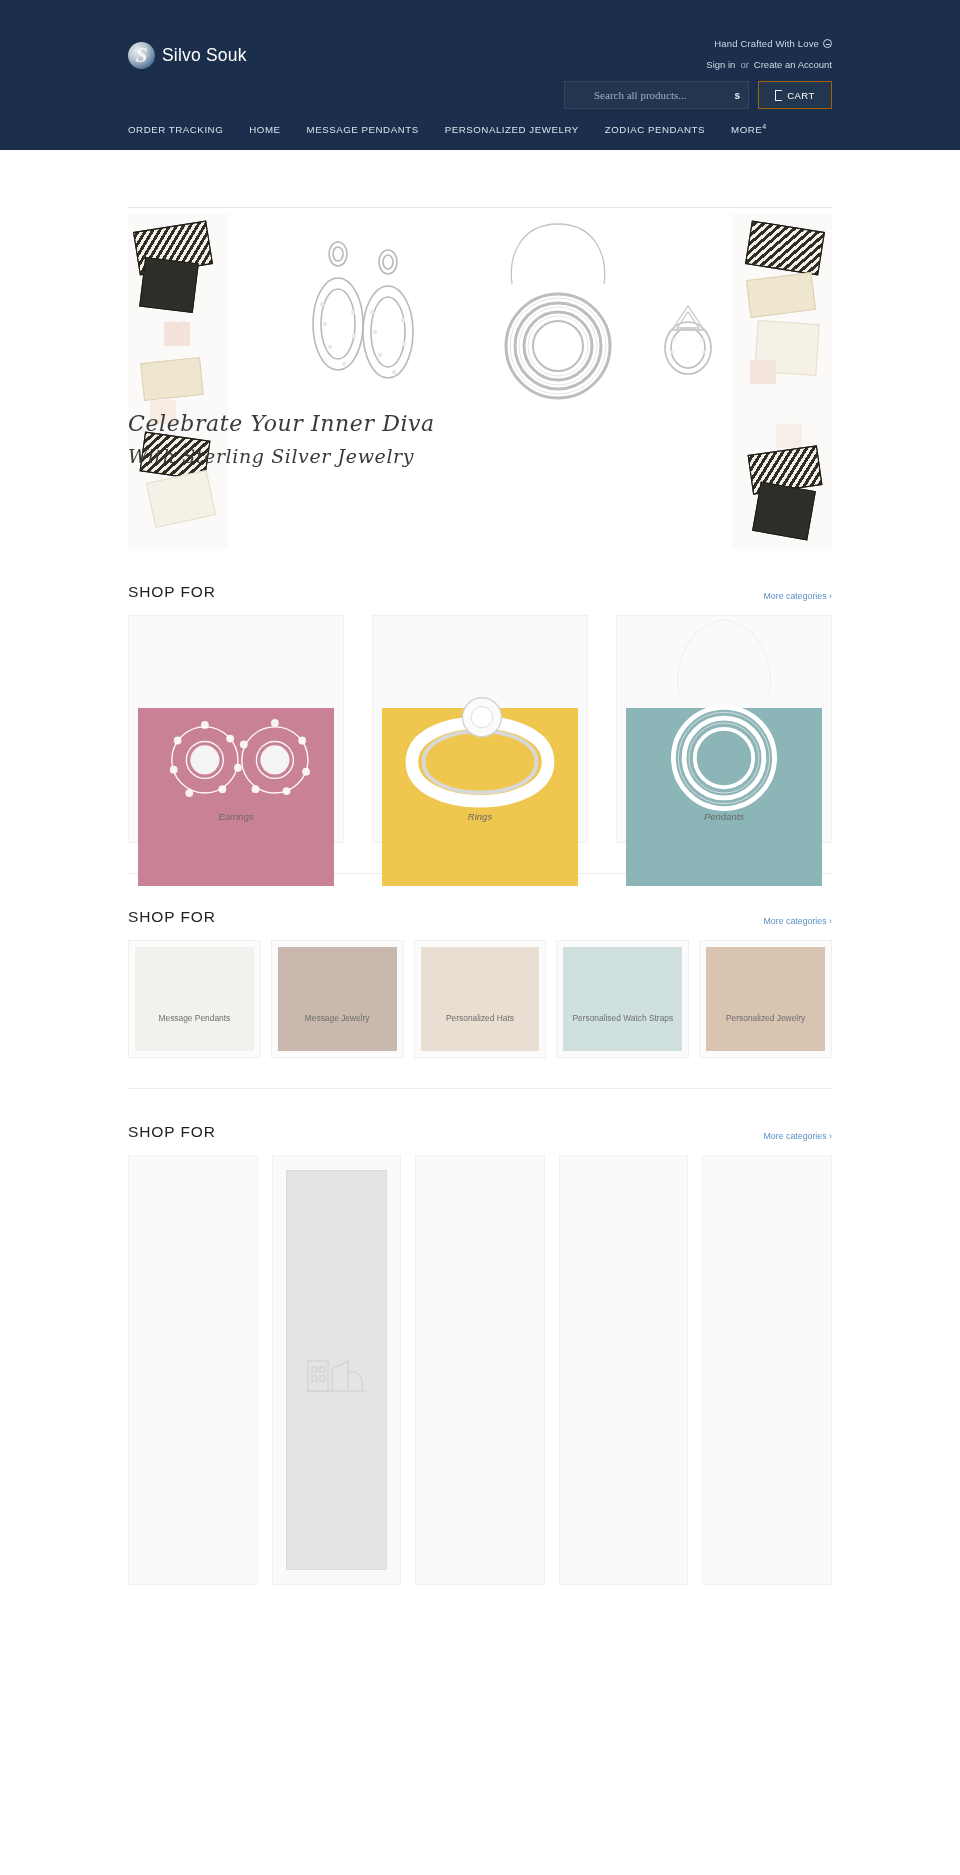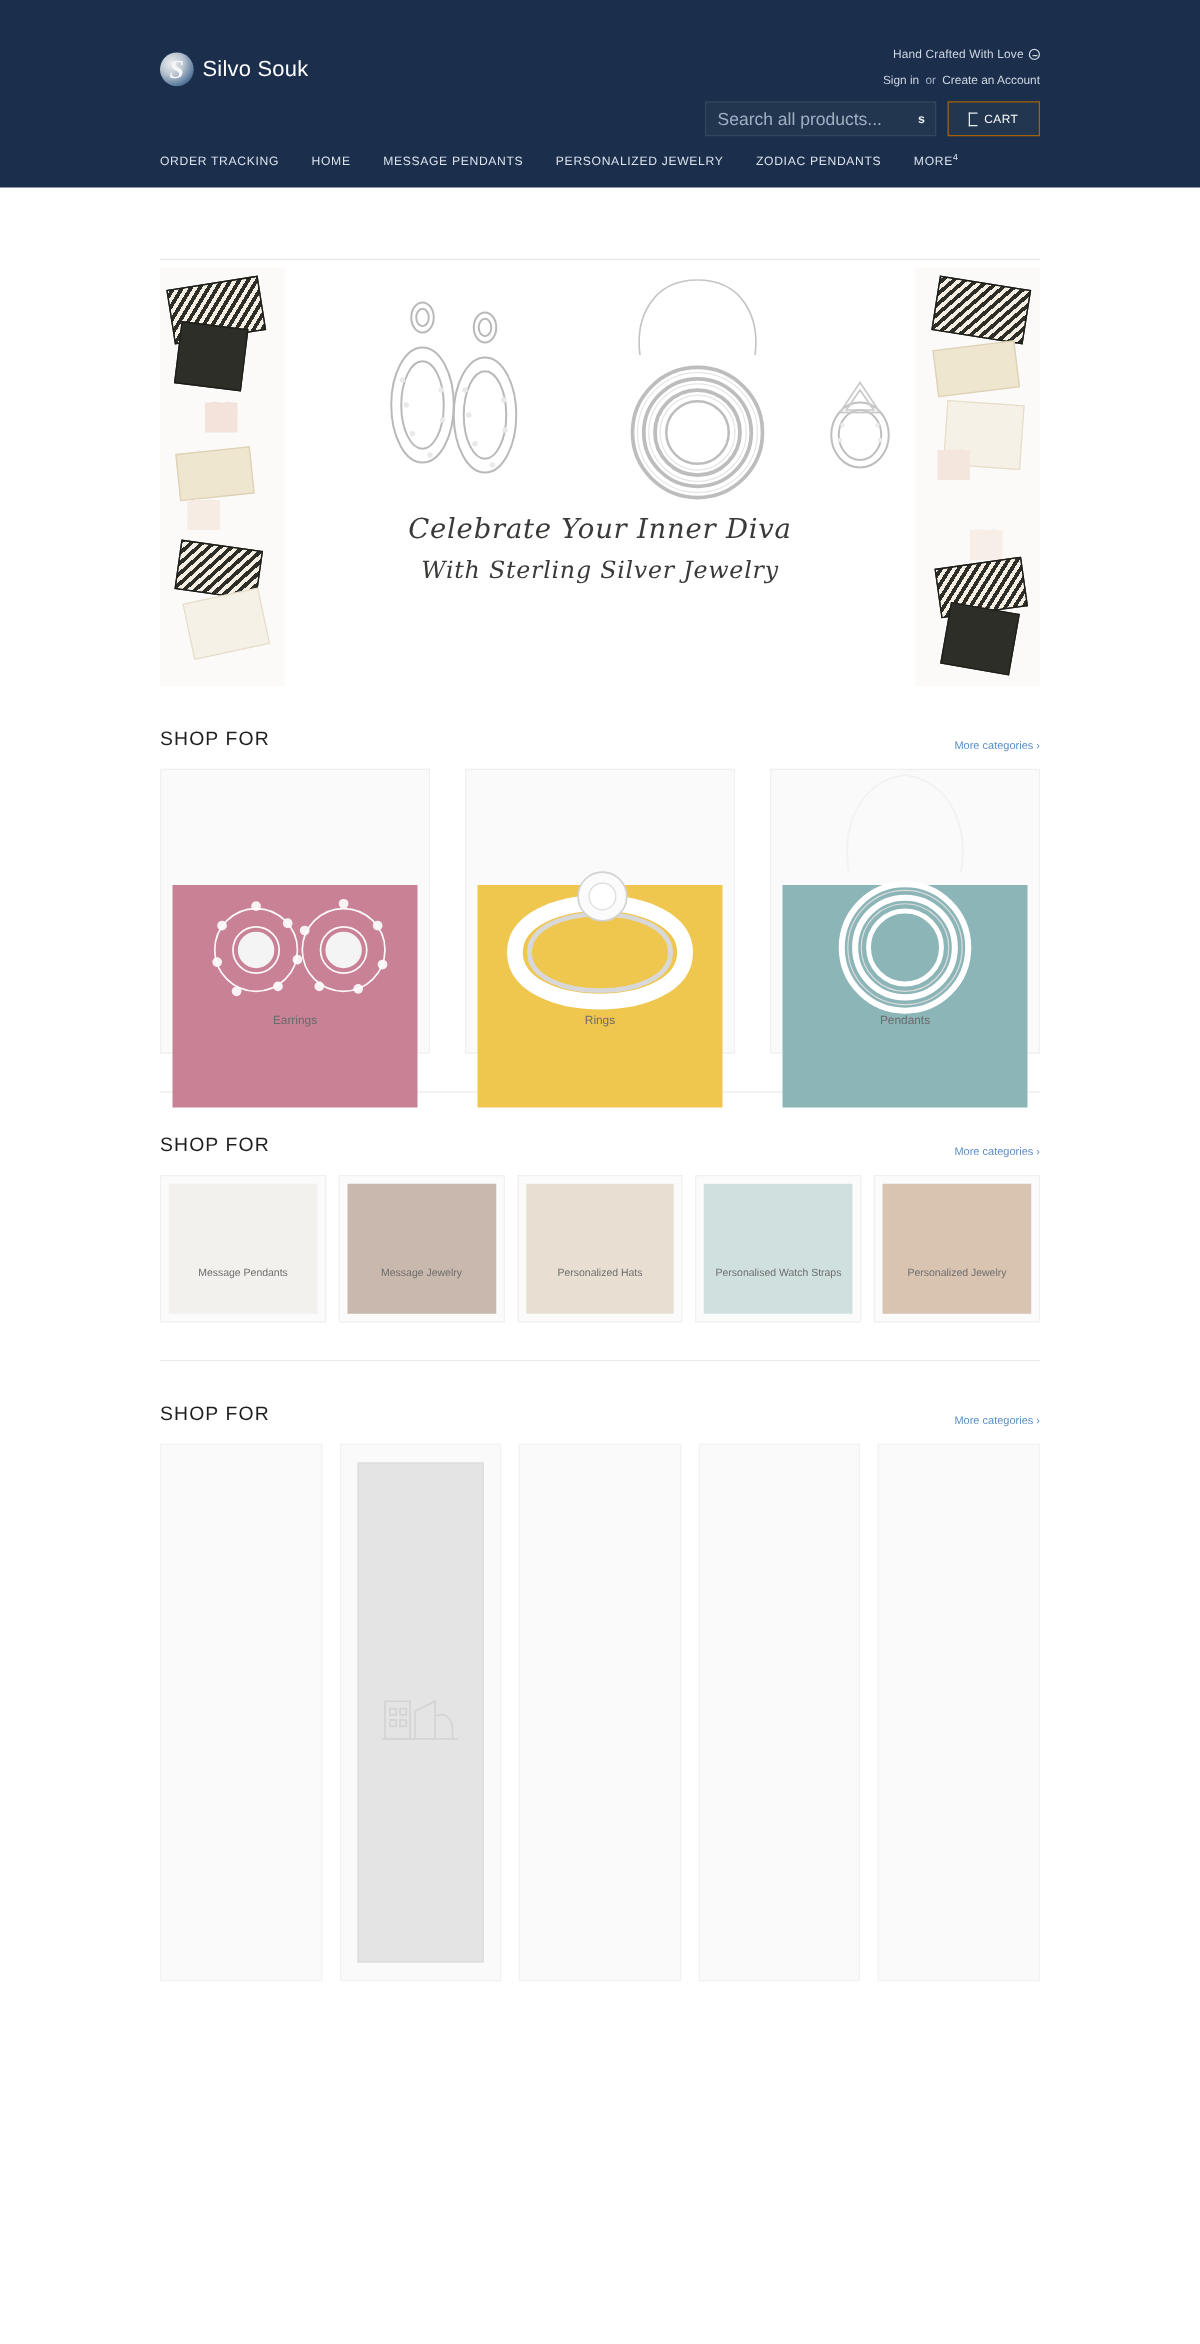--- a/index.html
+++ b/index.html
@@ -117,23 +117,24 @@
     display: flex;
     align-items: center;
     padding: 0 8px 0 9px;
     justify-content: space-between;
   }
   .searchbox input {
     background: transparent;
     border: none;
     outline: none;
     color: #dfe6ee;
-    font-size: 14px;
-    font-family: Liberation Sans, sans-serif;
+    font-size: 11px;
+    font-family: Liberation Serif, serif;
     width: 140px;
+    margin-left: 20px;
   }
   .searchbox input::placeholder { color: #9fb0c4; }
   .search-glyph {
     color: #e8edf3;
     font-size: 10px;
     font-weight: 700;
   }
 
   .cart-btn {
     width: 74px;
@@ -234,21 +235,21 @@
   }
   .heart::before { left: 13px; transform: rotate(-45deg); transform-origin: 0 100%; }
   .heart::after  { left: 0;    transform: rotate(45deg);  transform-origin: 100% 100%; }
 
   .jewel { position: absolute; }
 
   .hero-text {
     position: absolute;
     left: 0; right: 0;
     top: 197px;
-    text-align: center;
+    text-align: left;
     z-index: 6;
   }
   .hero-line1, .hero-line2 {
     font-family: "DejaVu Serif", serif;
     font-style: italic;
     color: #3a3a38;
     letter-spacing: .6px;
   }
   .hero-line1 { font-size: 22px; }
   .hero-line2 { font-size: 19px; margin-top: 9px; }
@@ -268,21 +269,21 @@
     color: #1f1f1f;
   }
   .more-link {
     font-size: 8.8px;
     color: #5b8ec4;
     text-decoration: none;
     white-space: nowrap;
     cursor: pointer;
   }
 
-  .grid3 { display: flex; gap: 28px; }
+  .grid3 { display: flex; gap: 28px; font-style: italic; }
   .cat-card {
     flex: 1;
     height: 228px;
     background: #fafafa;
     border: 1px solid #f0f0f0;
     position: relative;
   }
   .cat-swatch {
     position: absolute;
     left: 9px; right: 9px;

